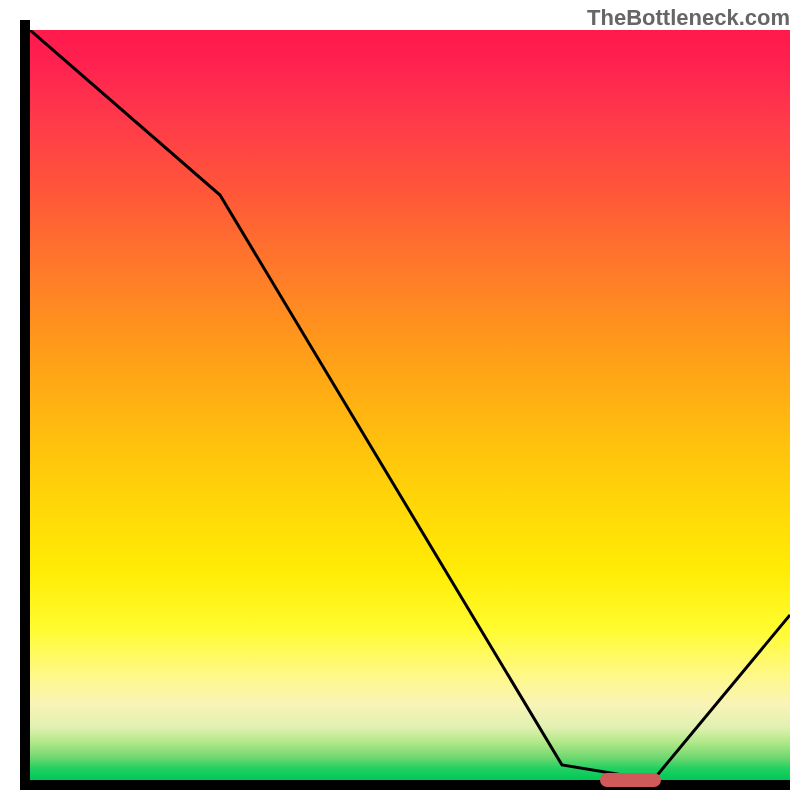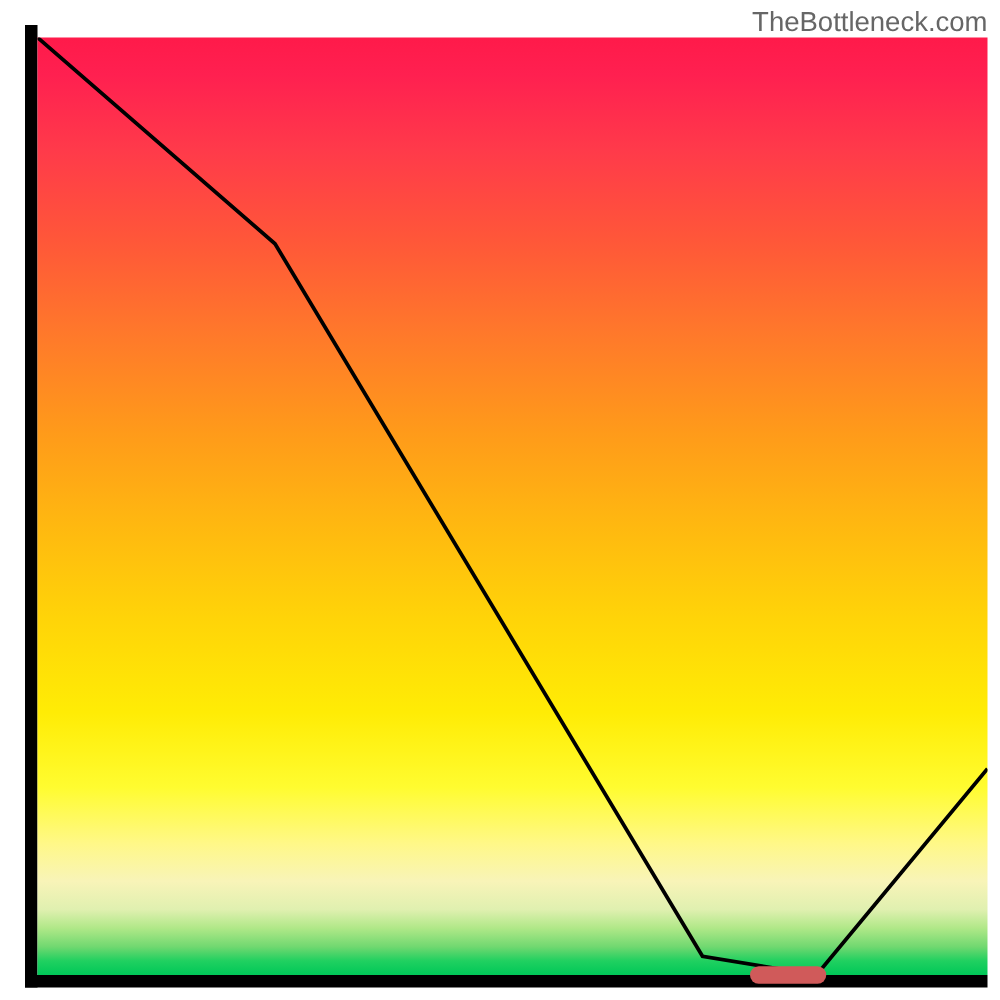--- a/index.html
+++ b/index.html
@@ -14,21 +14,21 @@
       position: relative;
       width: 800px;
       height: 800px;
     }
     .watermark {
       position: absolute;
       top: 5px;
       right: 10px;
       font-family: Arial, sans-serif;
       font-size: 22px;
-      font-weight: normal;
+      font-weight: bold;
       color: #666;
       z-index: 10;
     }
     .plot-area {
       position: absolute;
       left: 30px;
       top: 30px;
       width: 760px;
       height: 750px;
     }

